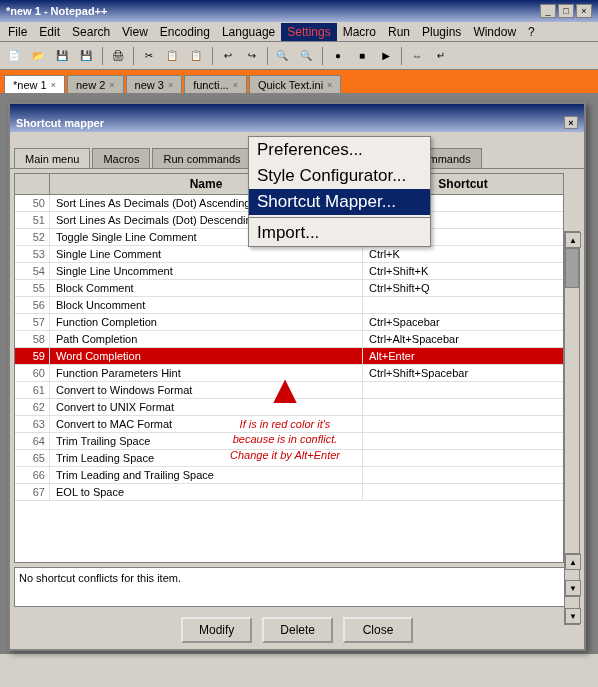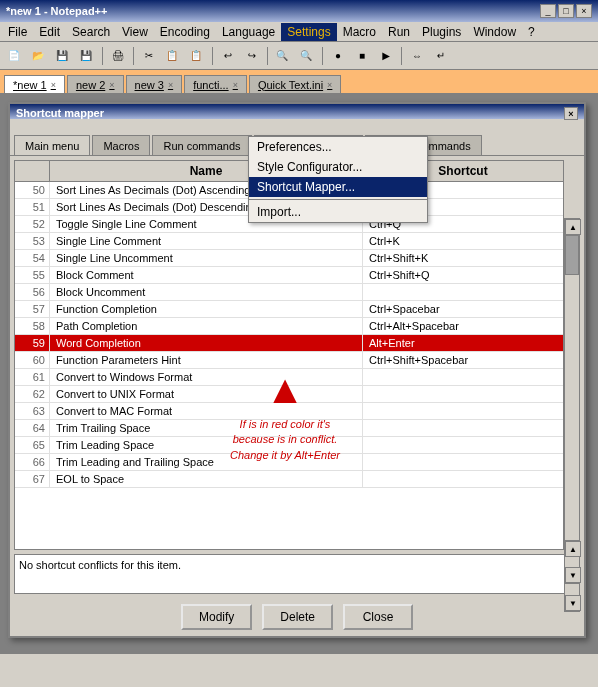--- a/index.html
+++ b/index.html
@@ -54,43 +54,43 @@
       padding: 0 2px;
     }
     .menu-item {
       padding: 2px 6px;
       font-size: 12px;
       cursor: pointer;
       white-space: nowrap;
     }
     .menu-item:hover, .menu-item.active {
       background: #0a246a;
-      color: #eab308;
+      color: #ef4444;
     }
 
     
     .dropdown-overlay {
       position: absolute;
       top: 42px;
       left: 248px;
       z-index: 100;
       display: flex;
       flex-direction: row;
     }
     .dropdown-menu {
       background: #f0ede8;
       border: 1px solid #808080;
       box-shadow: 2px 2px 4px rgba(0,0,0,0.3);
       min-width: 180px;
     }
     .dropdown-item {
-      padding: 3px 36px 3px 8px;
+      padding: 3px 24px 3px 8px;
       cursor: pointer;
       white-space: nowrap;
-      font-size: 12px;
+      font-size: 17px;
       position: relative;
     }
     .dropdown-item.selected {
       background: #0a246a;
       color: white;
     }
     .dropdown-separator {
       border-top: 1px solid #808080;
       margin: 2px 0;
     }
@@ -118,27 +118,26 @@
     }
     .toolbar-sep {
       width: 1px;
       height: 18px;
       background: #808080;
       margin: 0 2px;
     }
 
     
     .tab-bar {
-      background: #fdba74;
+      background: #f97316;
       display: flex;
       align-items: flex-end;
       padding: 2px 4px 0;
       height: 24px;
       border-bottom: 1px solid #808080;
-      text-decoration: underline;
     }
     .tab {
       padding: 2px 8px;
       font-size: 11px;
       cursor: pointer;
       background: #bbb8b0;
       border: 1px solid #808080;
       border-bottom: none;
       margin-right: 2px;
       height: 18px;
@@ -172,23 +171,23 @@
       width: 578px;
       background: #d4d0c8;
       border: 2px solid #808080;
       box-shadow: 3px 3px 6px rgba(0,0,0,0.4);
     }
     .dialog-title {
       background: linear-gradient(to bottom, #0a246a, #a6b5da);
       color: white;
       padding: 3px 6px;
       display: flex;
-      align-items: flex-start;
+      align-items: flex-end;
       justify-content: space-between;
-      height: 15px;
+      height: 28px;
     }
     .dialog-title-text {
       font-size: 11px;
       font-weight: bold;
     }
     .dialog-close-btn {
       width: 14px;
       height: 13px;
       background: #d4d0c8;
       border: 1px solid #808080;

